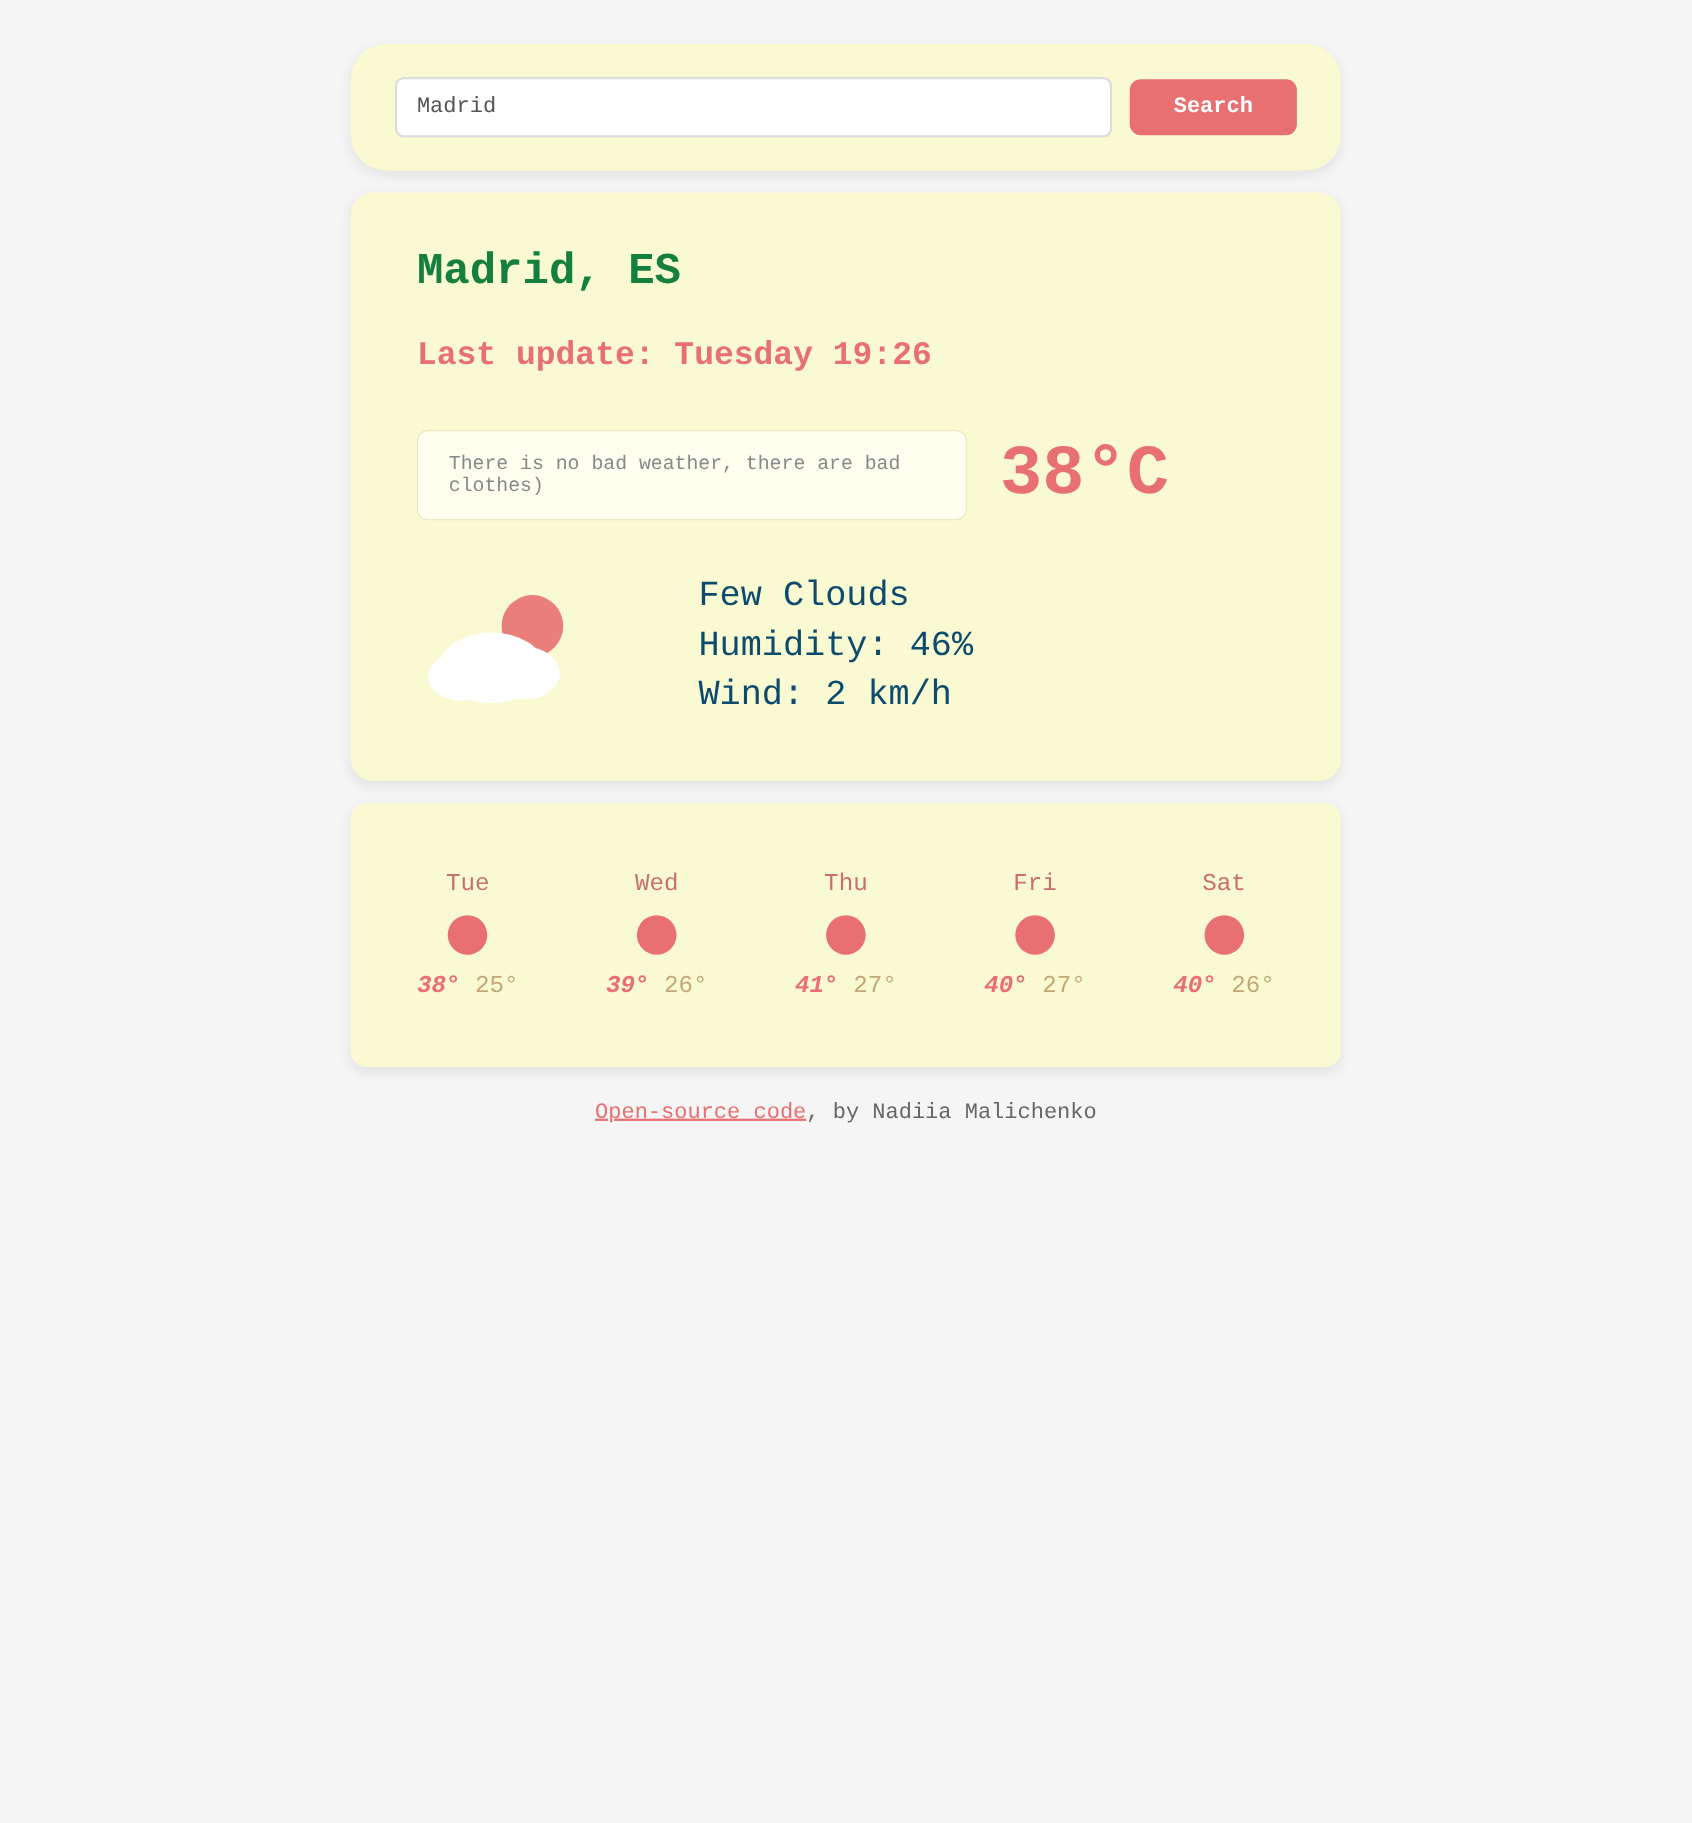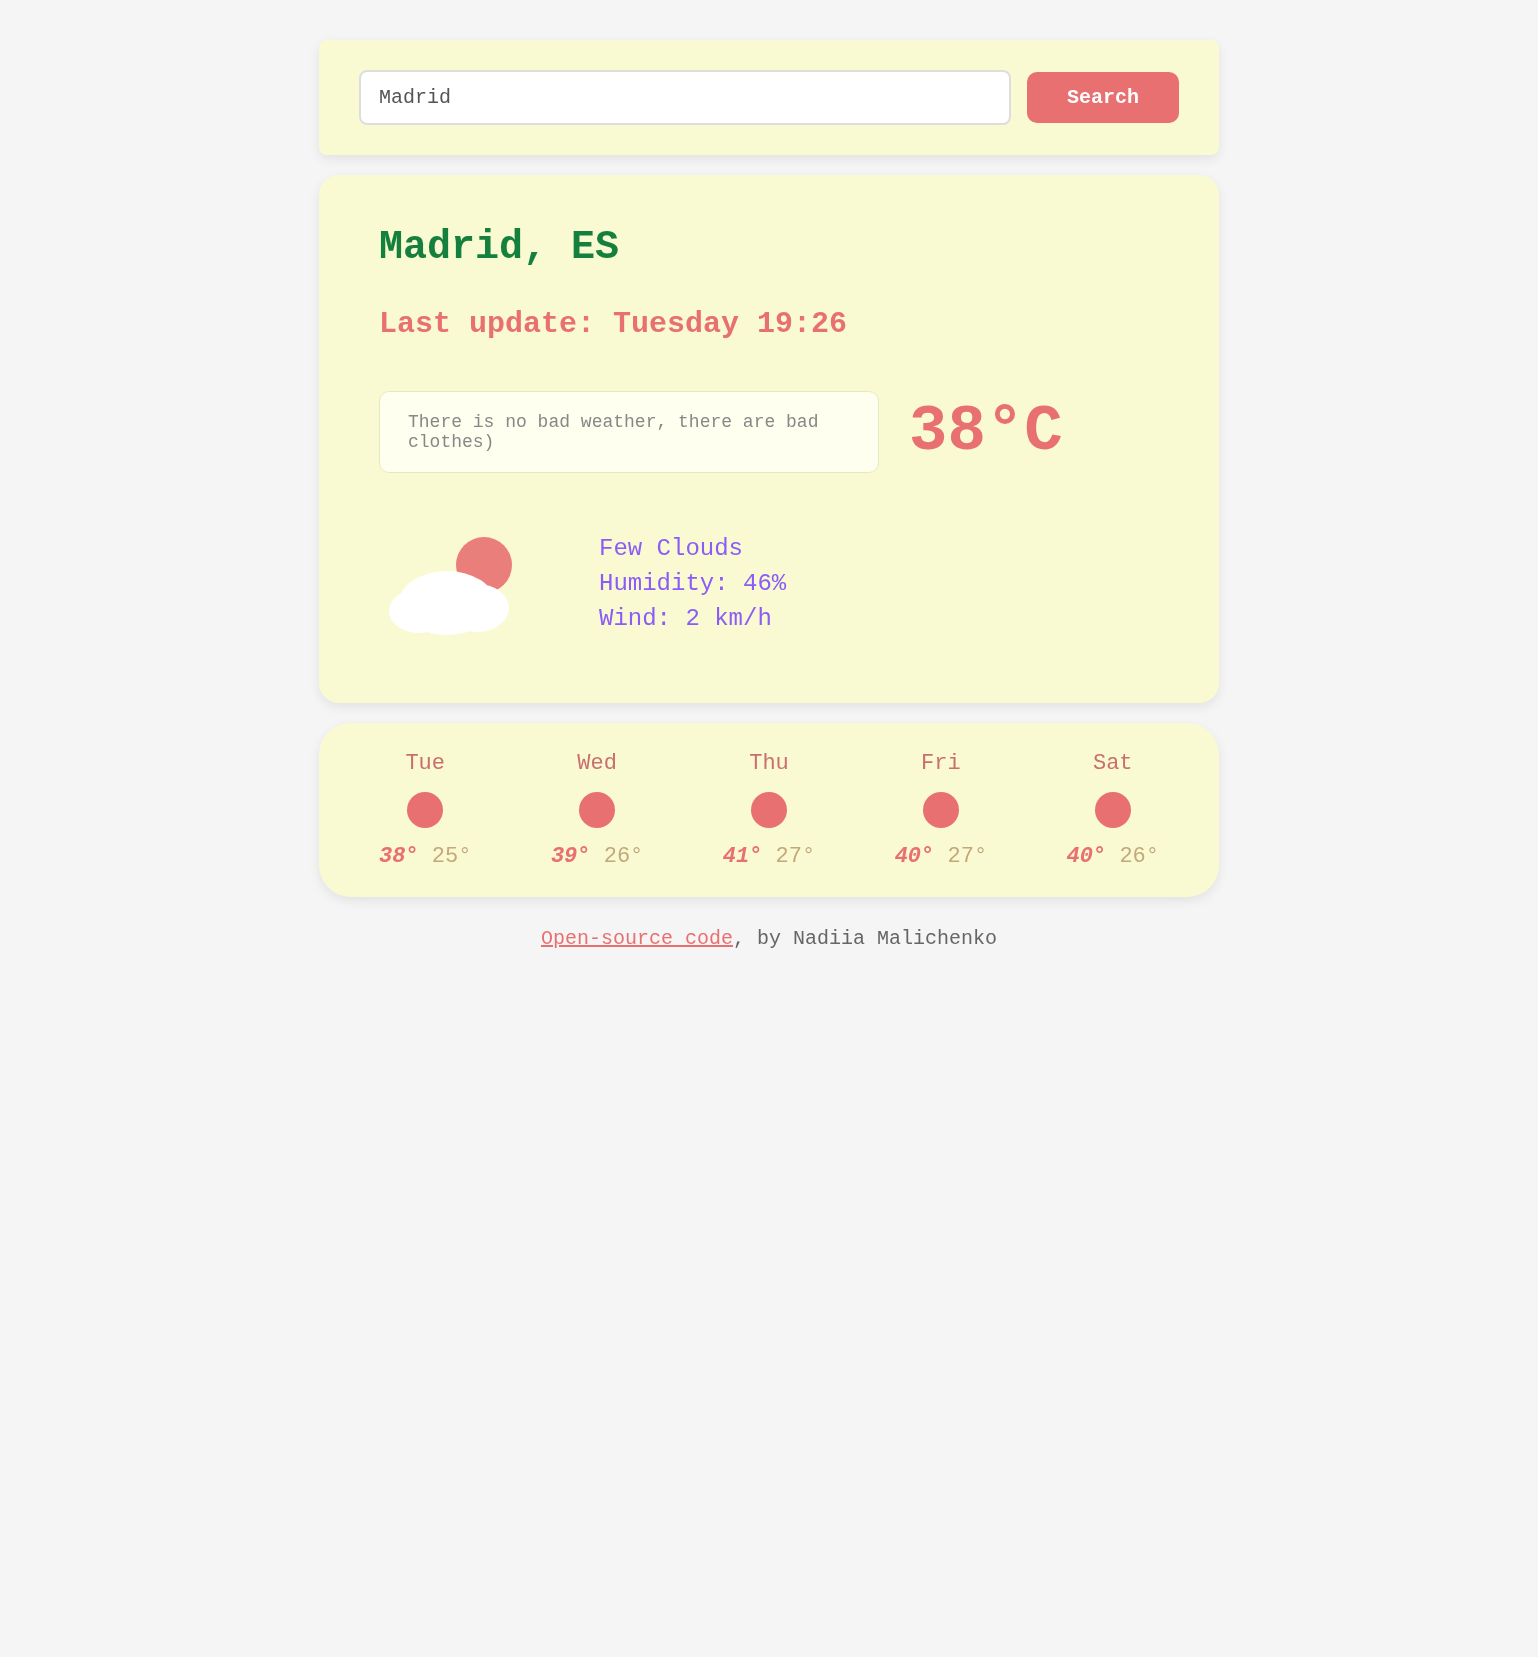--- a/index.html
+++ b/index.html
@@ -18,21 +18,21 @@
       width: 100%;
       max-width: 900px;
       display: flex;
       flex-direction: column;
       gap: 20px;
     }
 
     
     .search-card {
       background: #fafad2;
-      border-radius: 8px;
+      border-radius: 32px;
       padding: 30px 40px;
       box-shadow: 0 4px 12px rgba(0,0,0,0.08);
       display: flex;
       align-items: center;
       gap: 16px;
     }
 
     .search-input {
       flex: 1;
       border: 2px solid #ddd;
@@ -117,29 +117,30 @@
       flex-shrink: 0;
     }
 
     .weather-info {
       display: flex;
       flex-direction: column;
       gap: 8px;
     }
 
     .weather-info-text {
-      font-size: 24px;
-      color: #8b5cf6;
+      font-size: 32px;
+      color: #0c4a6e;
+      margin-left: 36px;
     }
 
     
     .forecast-card {
       background: #fafad2;
-      border-radius: 32px;
-      padding: 28px 60px;
+      border-radius: 14px;
+      padding: 61px 60px;
       box-shadow: 0 4px 12px rgba(0,0,0,0.08);
     }
 
     .forecast-grid {
       display: flex;
       justify-content: space-between;
       align-items: center;
     }
 
     .forecast-day {

